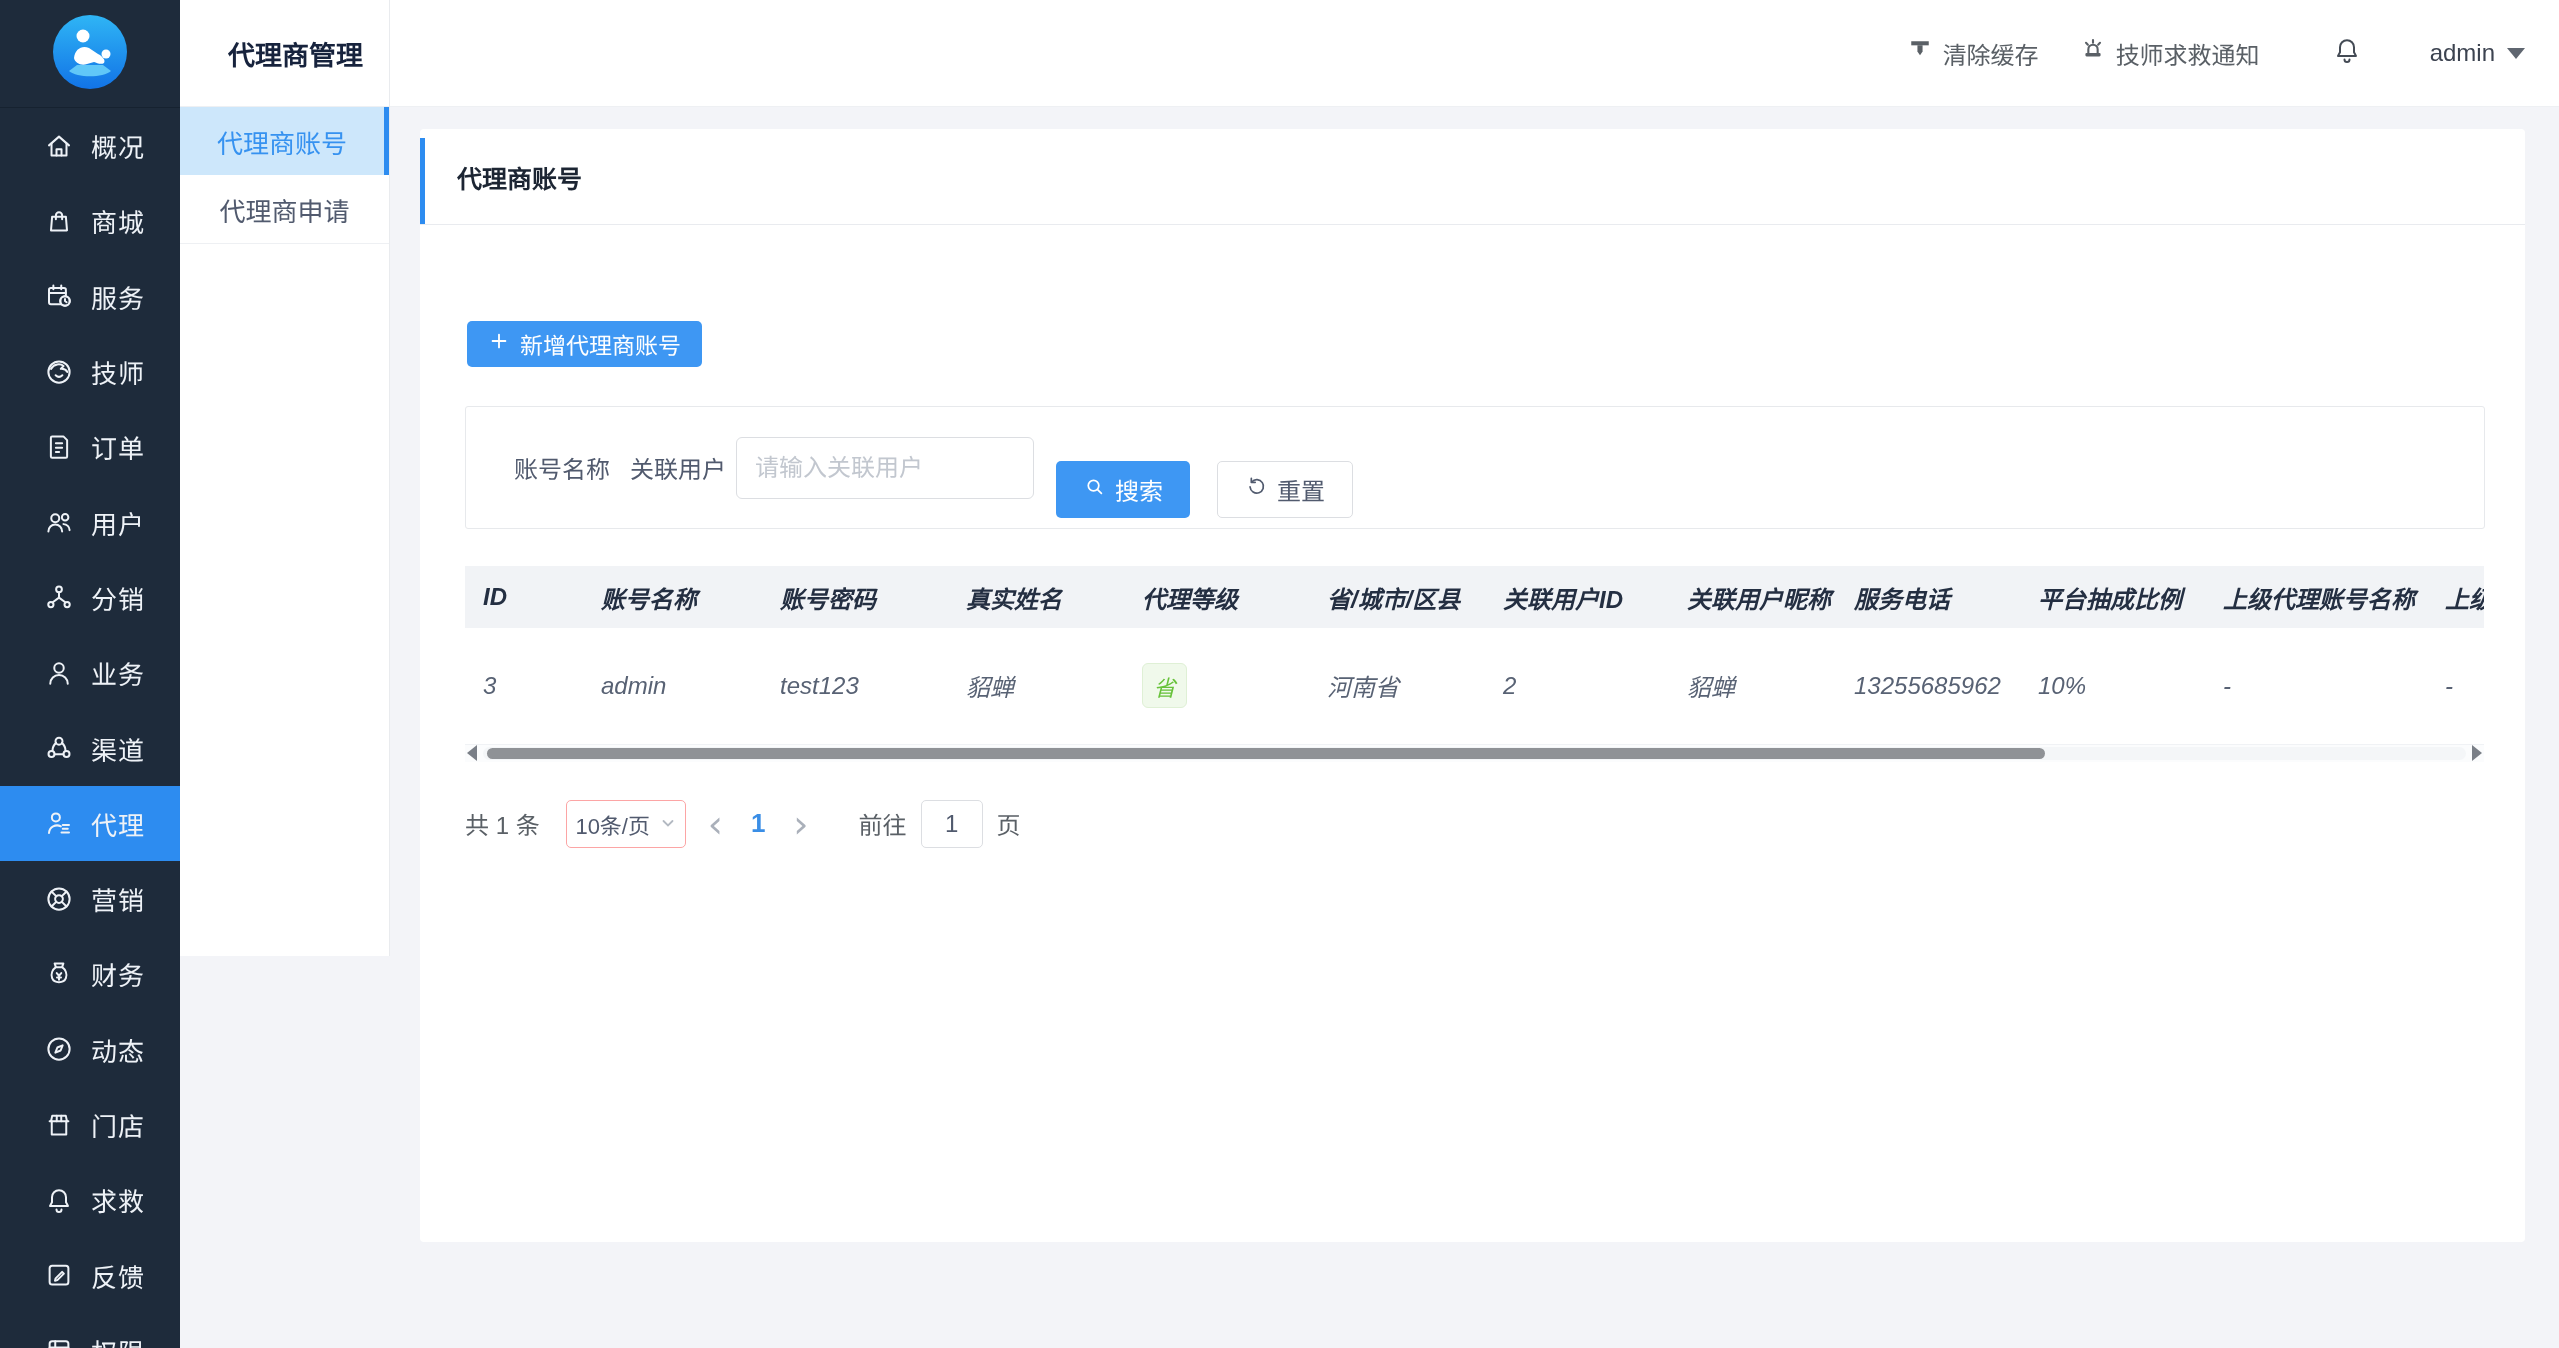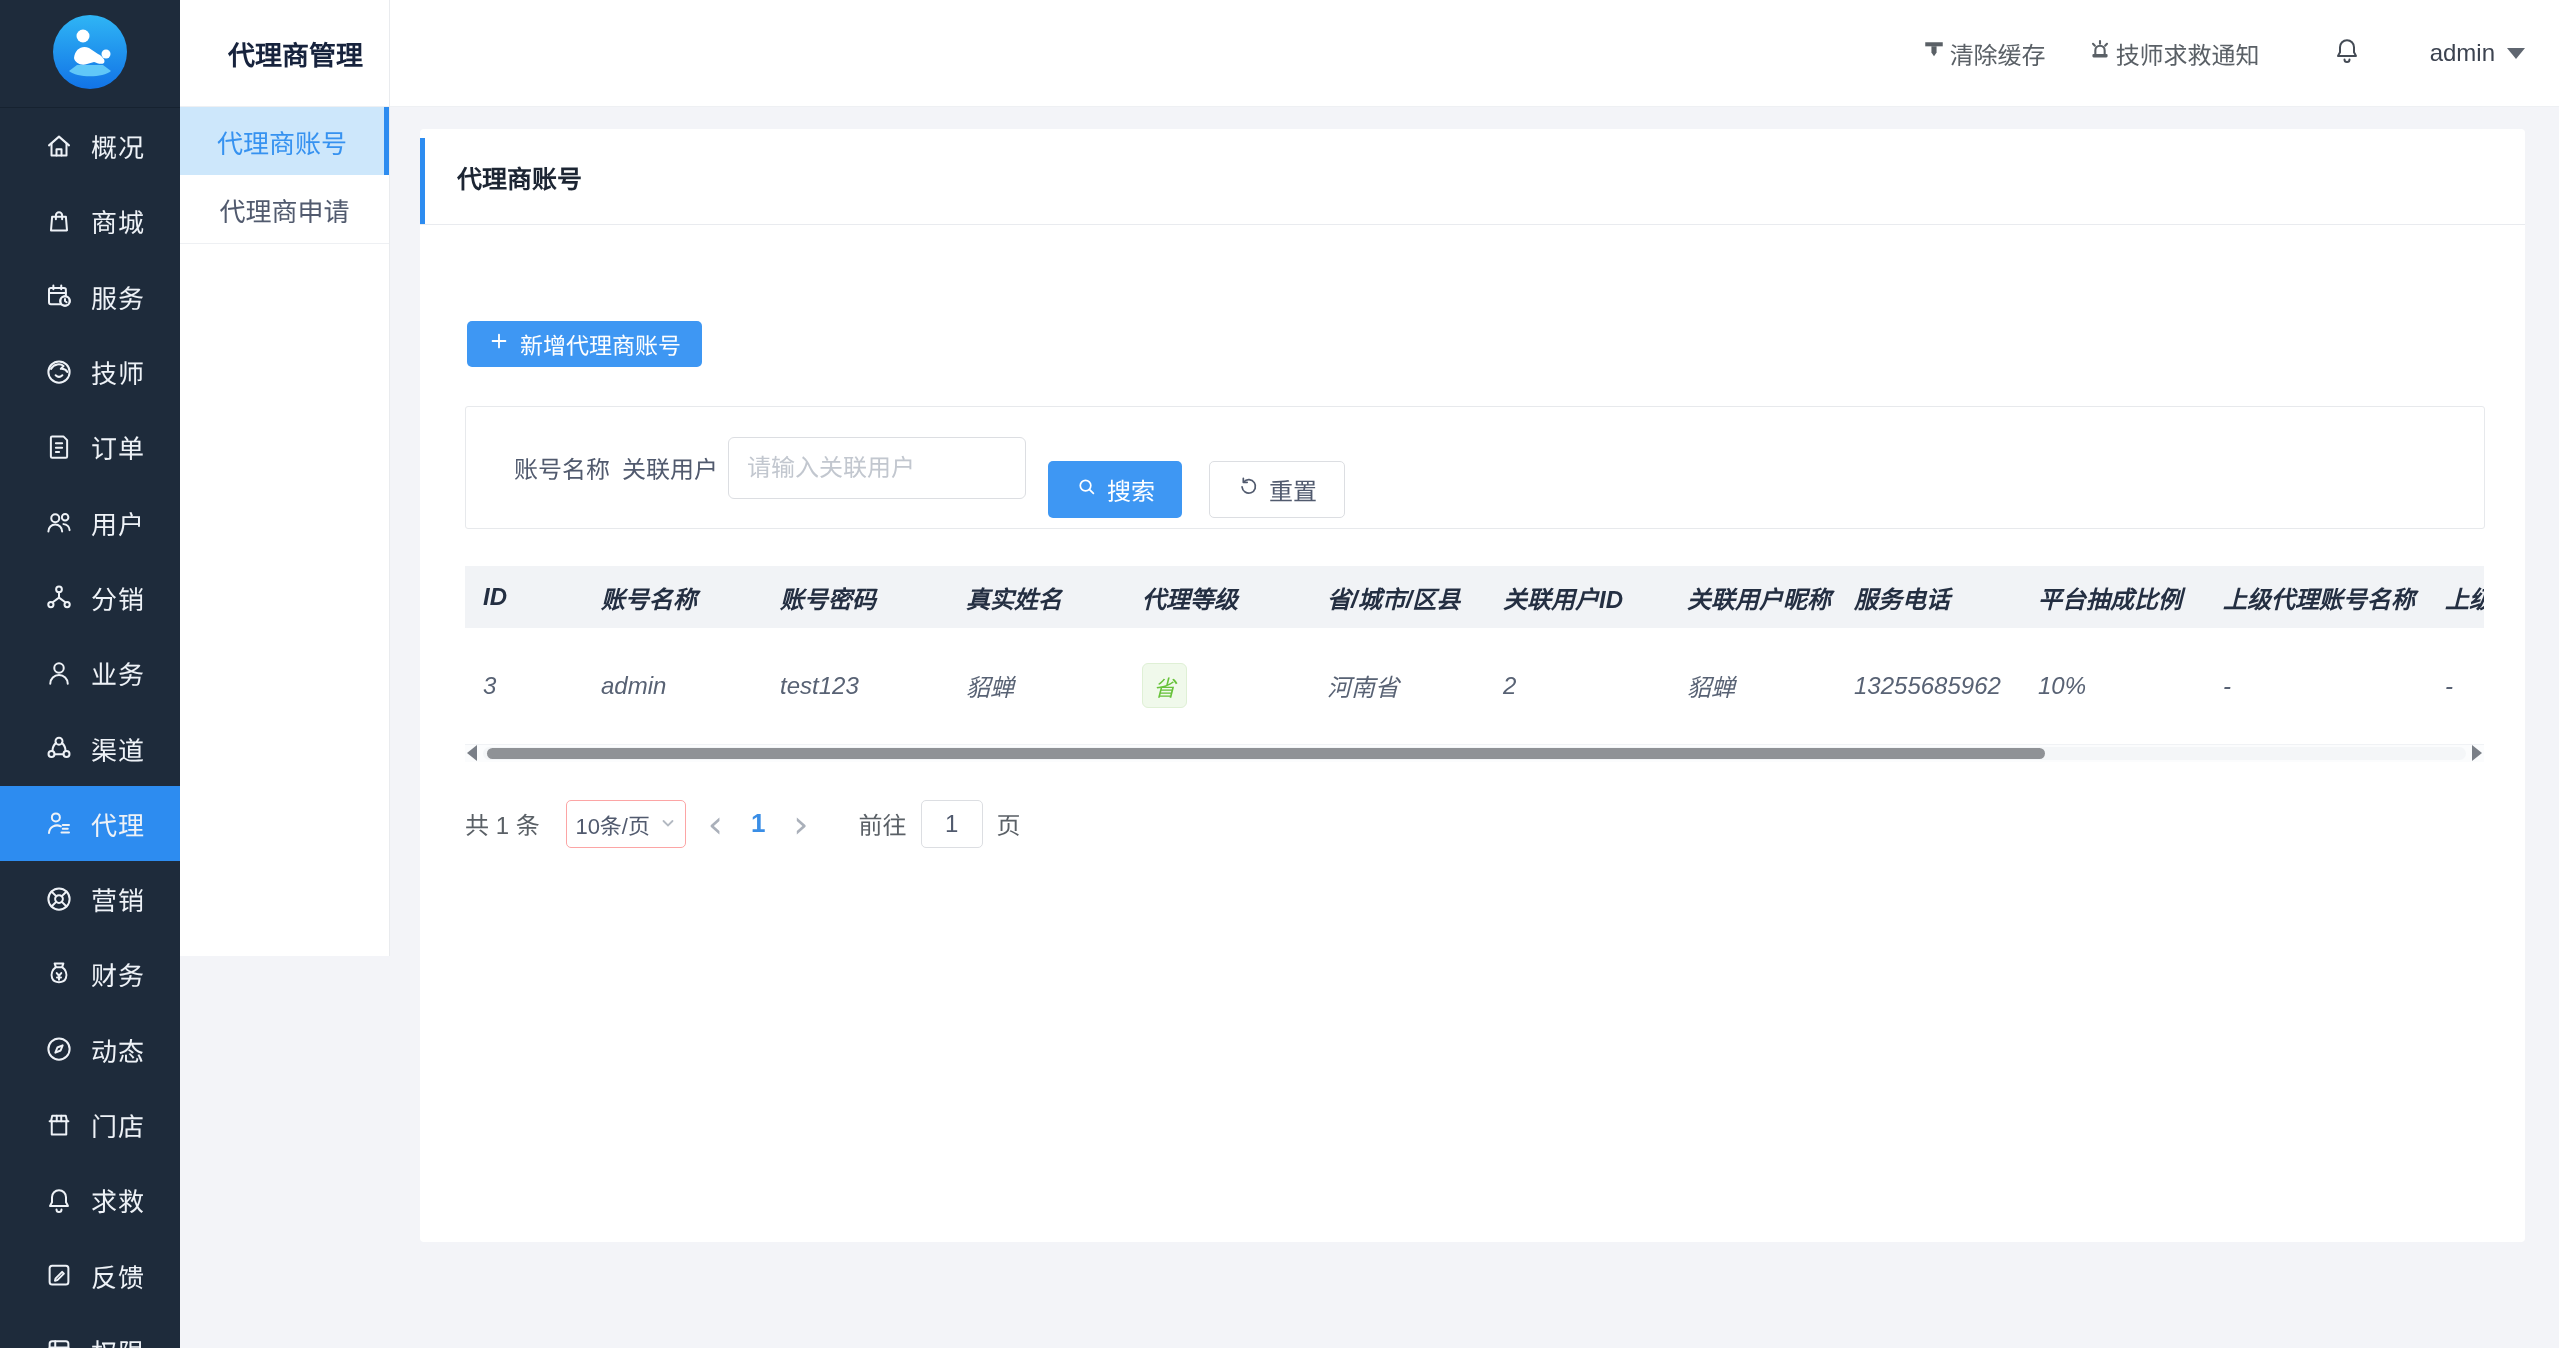--- a/index.html
+++ b/index.html
@@ -21,21 +21,21 @@
   .submenu-header { height:107px; display:flex; align-items:center; padding-left:48px; border-bottom:1px solid #eef0f3; }
   .submenu-header h1 { font-size:27px; color:#17233d; font-weight:700; }
   .sub-list { border-bottom:1px solid #eef0f3; }
   .sub-item { height:68px; display:flex; align-items:center; justify-content:center; font-size:26px; color:#515a6e; cursor:pointer; }
   .sub-item.active { background:#cde7fb; color:#3692f0; border-right:5px solid #2c8cf0; }
 
   
   .main-col { flex:1; display:flex; flex-direction:column; min-width:0; }
   .topbar { height:107px; min-height:107px; background:#fff; border-bottom:1px solid #eef0f3;
             display:flex; align-items:center; justify-content:flex-end; padding-right:34px; color:#5a6066; font-size:24px; }
-  .top-item { display:flex; align-items:flex-end; gap:2px; cursor:pointer; margin-left:40px; }
+  .top-item { display:flex; align-items:flex-start; gap:9px; cursor:pointer; margin-left:40px; }
   .top-item svg { width:28px; height:28px; }
   .bell-btn { margin-left:72px; cursor:pointer; display:flex; }
   .bell-btn svg { width:30px; height:30px; }
   .user-menu { margin-left:68px; display:flex; align-items:center; gap:12px; cursor:pointer; color:#3c4350; }
   .caret { width:0; height:0; border-left:9px solid transparent; border-right:9px solid transparent; border-top:11px solid #5f6670; }
 
   .content { flex:1; background:#f3f4f8; overflow:hidden; }
   .card { margin:22px 0 0 30px; width:2105px; height:1113px; background:#fff; border-radius:4px; }
   .card-head { height:96px; display:flex; align-items:center; border-bottom:1px solid #e9ebef; position:relative; }
   .card-head .accent { position:absolute; left:0; top:9px; bottom:0; width:5px; background:#2d8cf0; }
@@ -45,21 +45,21 @@
   .btn { border:none; display:inline-flex; align-items:center; justify-content:center; cursor:pointer; border-radius:5px; font-family:inherit;margin-top:44px; }
   .btn-primary { background:#3e97f3; color:#fff; }
   .add-btn { width:235px; height:46px; font-size:23px; gap:10px; margin-left:2px; }
   .add-btn svg { width:22px; height:22px; }
 
   .filter-box { margin-top:39px; height:123px; border:1px solid #e7e9ec; border-radius:3px; display:flex; align-items:center; padding-left:48px; }
   .filter-box label { font-size:24px; color:#515a6e; }
   .f-input { height:62px; border:1px solid #dcdee2; border-radius:6px; padding:0 18px; font-size:24px; color:#515a6e; outline:none; font-family:inherit; }
   .f-input::placeholder { color:#c2c7cf; }
   #account-input { width:310px; margin-left:10px; }
-  #user-label { margin-left:12px; }
+  #user-label { margin-left:20px; }
   #user-input { width:298px; margin-left:10px; }
   .search-btn { width:134px; height:57px; font-size:24px; gap:9px; margin-left:22px; }
   .search-btn svg, .reset-btn svg { width:23px; height:23px; }
   .reset-btn { width:136px; height:57px; font-size:24px; gap:9px; margin-left:27px; background:#fff; border:1px solid #dcdee2; color:#515a6e; }
 
   
   .table-wrap { margin-top:37px; width:2019px; overflow:hidden;font-style:italic; }
   table { border-collapse:collapse; table-layout:fixed; width:2140px; }
   thead th { background:#f1f3f6; height:62px; text-align:left; padding-left:18px; font-size:24px; color:#242f42; font-weight:700; white-space:nowrap; }
   tbody td { height:116px; padding-left:18px; font-size:24px; color:#586274; border-bottom:1px solid #f0f2f5; white-space:nowrap; }

